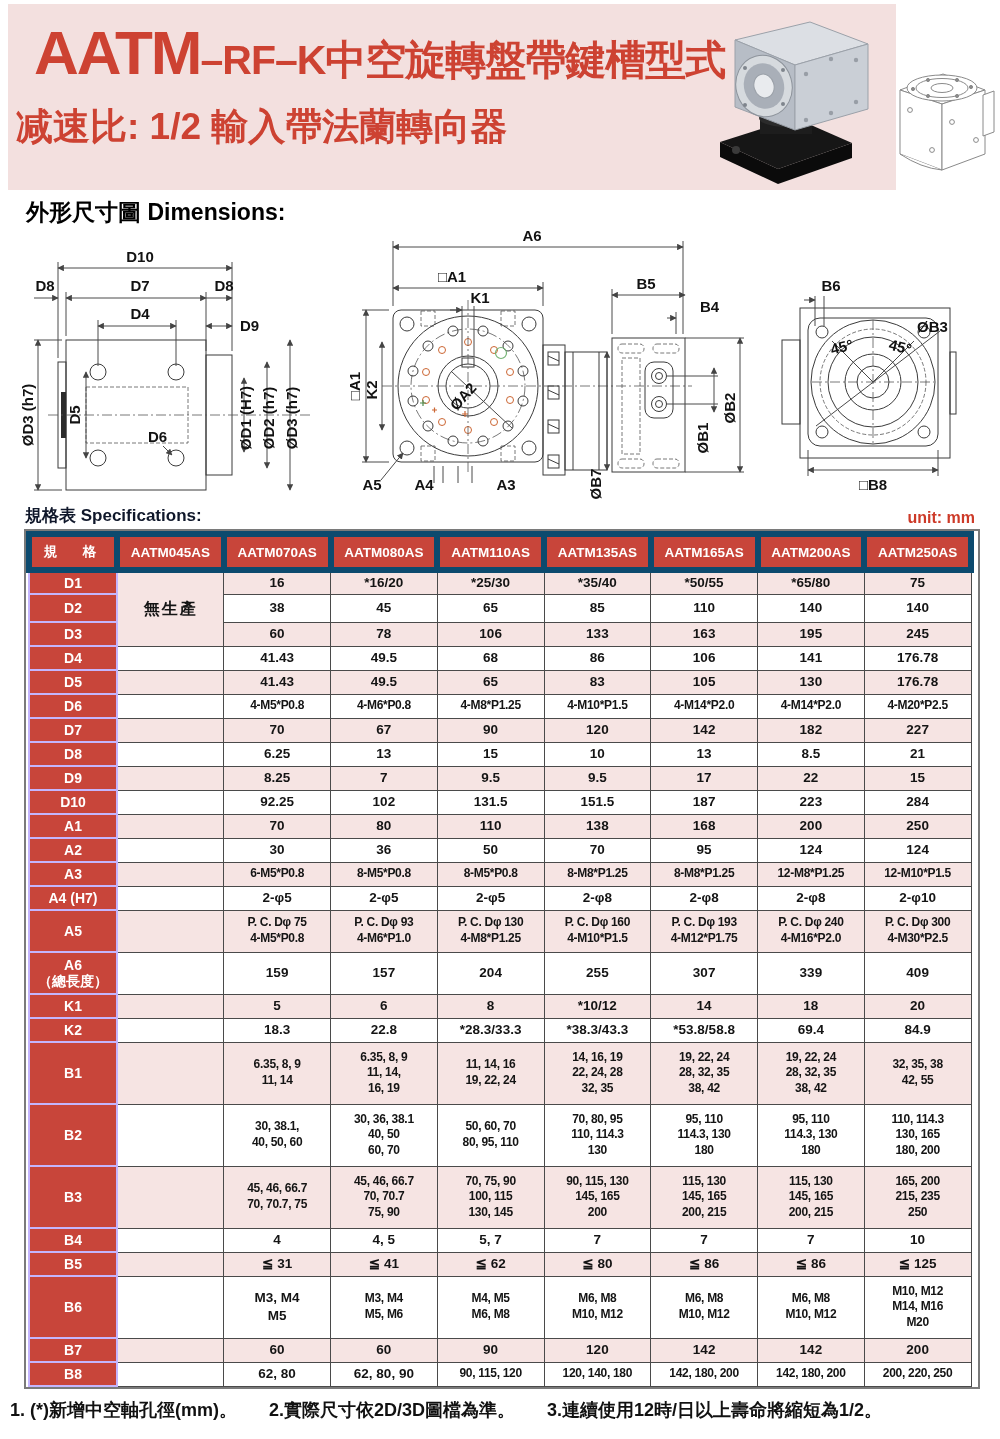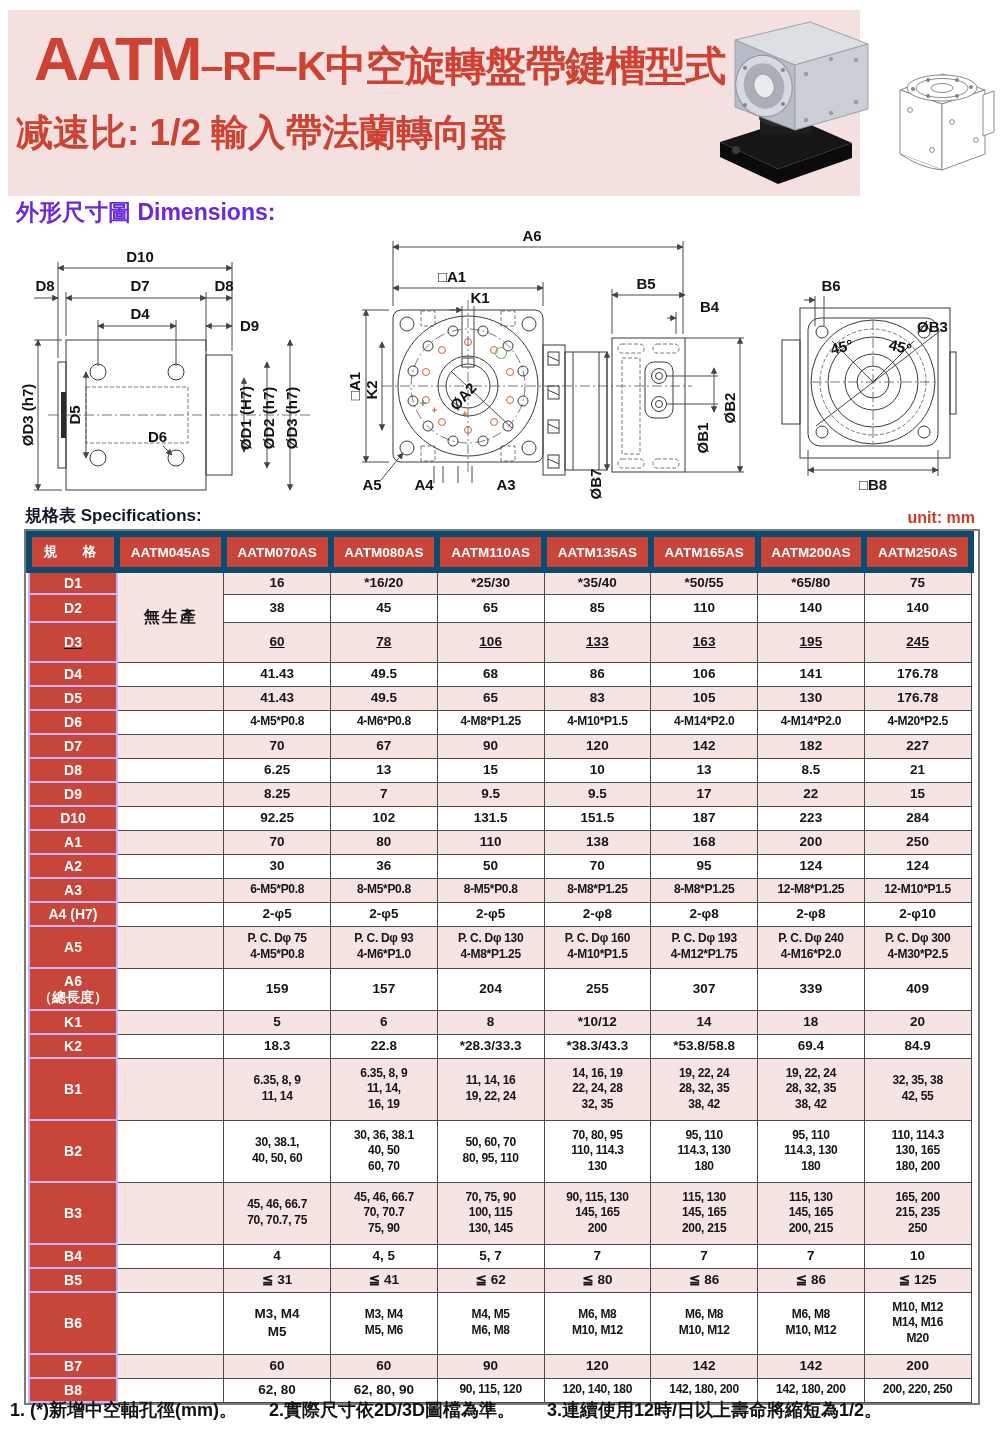--- a/index.html
+++ b/index.html
@@ -1,26 +1,26 @@
 <!DOCTYPE html>
 <html><head>
 <meta charset="utf-8">
 <style>
   html,body{margin:0;padding:0;background:#fff;}
   .page{position:relative;width:1000px;height:1439px;background:#ffffff;overflow:hidden;
         font-family:"Liberation Sans",sans-serif;}
   
-  .banner{position:absolute;left:8px;top:10px;width:852px;height:186px;background:#f3e0df;}
+  .banner{position:absolute;left:8px;top:4px;width:852px;height:186px;background:#f3e0df;padding-left:36px;}
   .title1{position:absolute;left:26px;top:18px;color:#cd4232;white-space:nowrap;line-height:1;}
   .title1 .model{font-size:62px;font-weight:bold;letter-spacing:-2px;vertical-align:baseline;}
   .title1 .rest{font-size:41px;font-weight:bold;letter-spacing:-1px;vertical-align:baseline;}
   .title2{position:absolute;left:8px;top:98px;color:#cd4232;font-size:37px;font-weight:bold;white-space:nowrap;}
   .product-art{position:absolute;left:700px;top:10px;}
   
-  .dim-heading{position:absolute;left:16px;top:197px;color:#6d28d9;font-size:23px;font-weight:bold;}
+  .dim-heading{position:absolute;left:26px;top:197px;color:#000000;font-size:23px;font-weight:bold;}
   .spec-head-row{position:absolute;left:25px;top:504px;width:950px;display:flex;justify-content:space-between;align-items:flex-end;}
   .spec-heading{color:#0f172a;font-size:17px;font-weight:bold;}
   .unit-label{color:#cd3a28;font-size:16px;font-weight:bold;}
   
   .drawings{position:absolute;left:0;top:228px;}
   .dl{font-family:"Liberation Sans",sans-serif;font-size:15px;font-weight:bold;fill:#121212;}
   .ln{stroke:#3b3b3b;stroke-width:1;fill:none;}
   .dim{stroke:#4a4a4a;stroke-width:1;fill:none;}
   .cl{stroke:#555;stroke-width:0.8;fill:none;stroke-dasharray:10 3 2 3;}
   .dash{stroke:#555;stroke-width:0.8;fill:none;stroke-dasharray:4 2;}
@@ -367,21 +367,21 @@
           <tr class="white" data-name="table-row" style="height: 28px;">
             <th data-name="row-label">D2</th>
             <td data-name="spec-cell">38</td>
             <td data-name="spec-cell">45</td>
             <td data-name="spec-cell">65</td>
             <td data-name="spec-cell">85</td>
             <td data-name="spec-cell">110</td>
             <td data-name="spec-cell">140</td>
             <td data-name="spec-cell">140</td>
           </tr>
-          <tr class="pink" data-name="table-row" style="height: 40px; text-decoration: underline;">
+          <tr class="pink" data-name="table-row" style="height: 24px;">
             <th data-name="row-label">D3</th>
             <td data-name="spec-cell">60</td>
             <td data-name="spec-cell">78</td>
             <td data-name="spec-cell">106</td>
             <td data-name="spec-cell">133</td>
             <td data-name="spec-cell">163</td>
             <td data-name="spec-cell">195</td>
             <td data-name="spec-cell">245</td>
           </tr>
           <tr class="white" data-name="table-row" style="height: 24px;">

